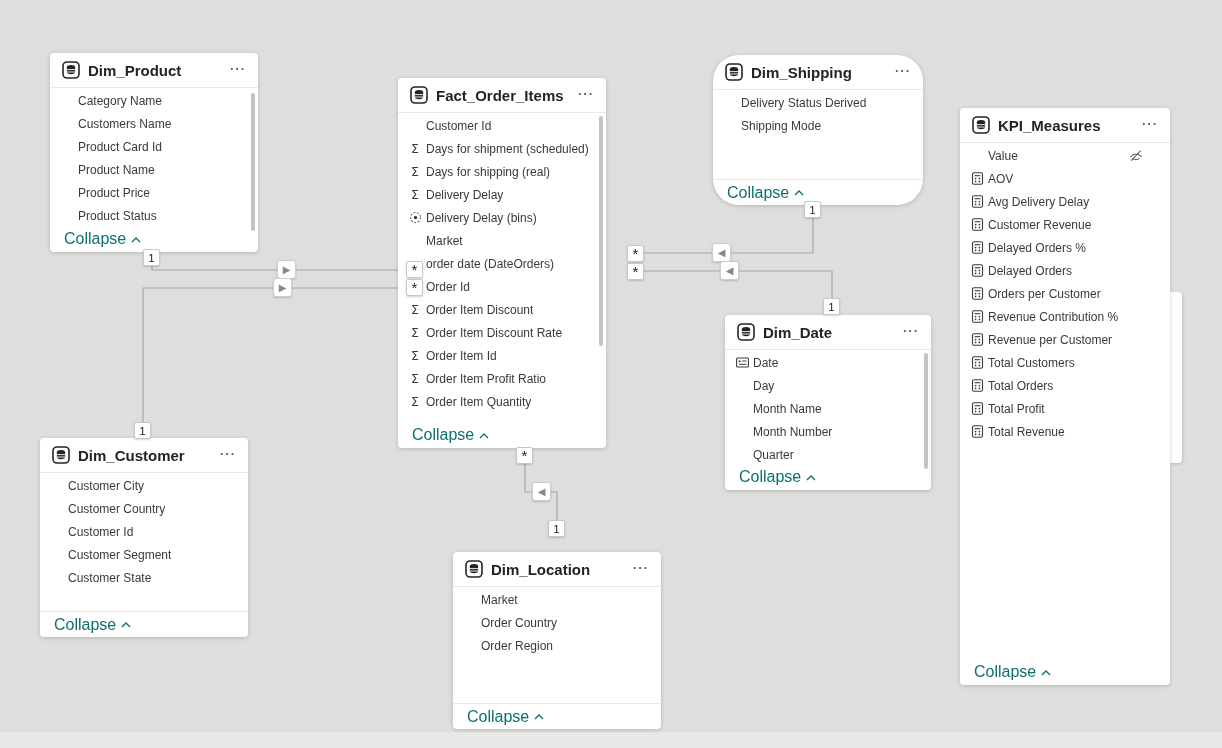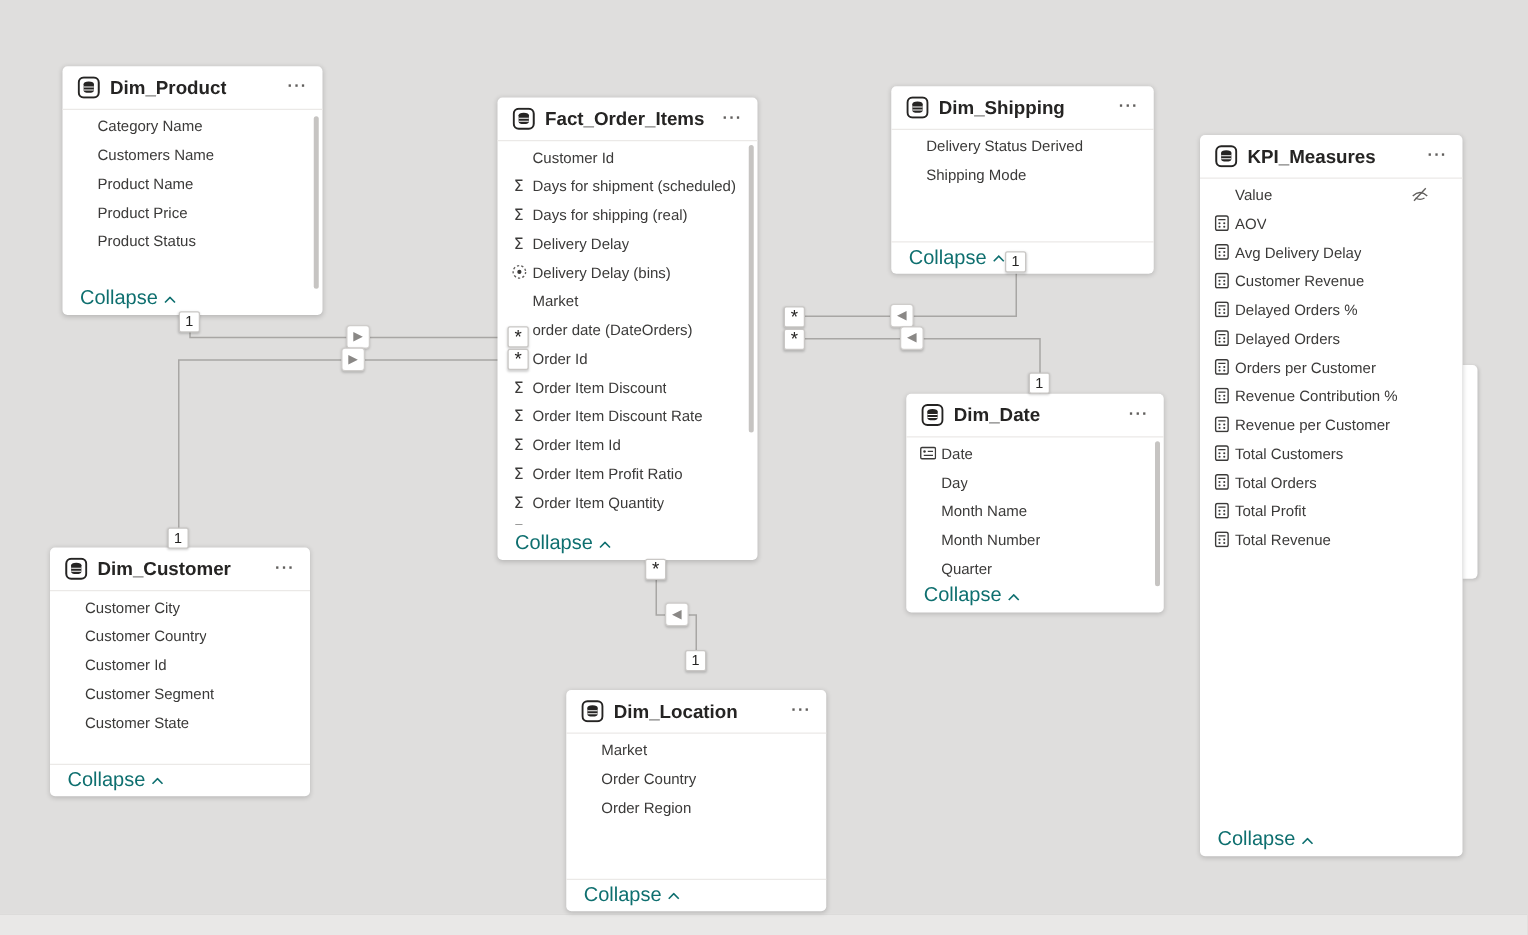--- a/index.html
+++ b/index.html
@@ -72,20 +72,24 @@
       <div class="field-row">
           <span class="f-icon"></span>
           <span class="f-label">Category Name</span>
         </div>
       <div class="field-row">
           <span class="f-icon"></span>
           <span class="f-label">Customers Name</span>
         </div>
       <div class="field-row">
           <span class="f-icon"></span>
+          <span class="f-label">Product Card Id</span>
+        </div>
+      <div class="field-row">
+          <span class="f-icon"></span>
           <span class="f-label">Product Name</span>
         </div>
       <div class="field-row">
           <span class="f-icon"></span>
           <span class="f-label">Product Price</span>
         </div>
       <div class="field-row">
           <span class="f-icon"></span>
           <span class="f-label">Product Status</span>
         </div>
@@ -182,21 +186,21 @@
     <div class="card-footer">
       <span class="collapse-link">
         <span>Collapse</span>
         <svg width="10" height="6">
             <polyline points="1,5 5,1 9,5" fill="none" stroke="#0e6f6f" stroke-width="1.3"></polyline>
           </svg>
       </span>
     </div>
   </div>
 
-  <div class="card" style="left:713px; top:69px; width:210px; height:150px;">
+  <div class="card" style="left:713px; top:55px; width:210px; height:150px;border-radius:26px;">
     <div class="card-header">
       <span class="tbl-icon">
         <svg viewBox="0 0 18 18" width="18" height="18">
             <rect x="1" y="1" width="16" height="16" rx="4" fill="none" stroke="#252423" stroke-width="1.6"></rect>
             <ellipse cx="9" cy="6.2" rx="4.1" ry="2.1" fill="#252423"></ellipse>
             <path d="M4.9 6.2 v4.9 a4.1 2.1 0 0 0 8.2 0 v-4.9 z" fill="#252423"></path>
             <line x1="5" y1="8.6" x2="13" y2="8.6" stroke="#ffffff" stroke-width="0.9"></line>
             <line x1="5" y1="11" x2="13" y2="11" stroke="#ffffff" stroke-width="0.9"></line>
           </svg>
       </span>

